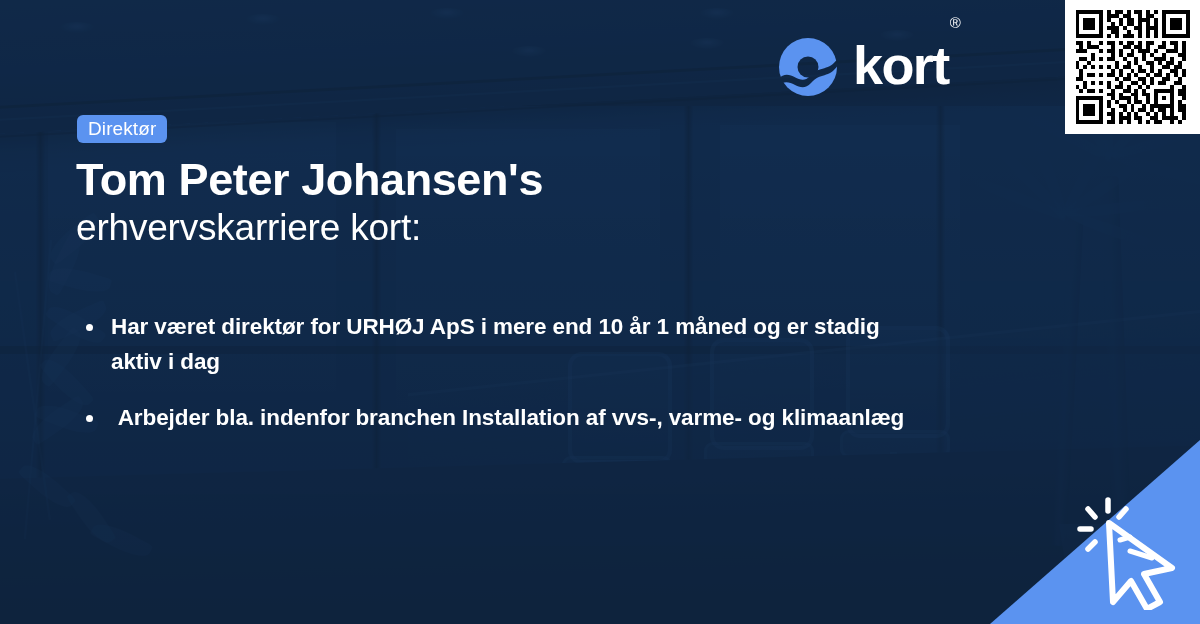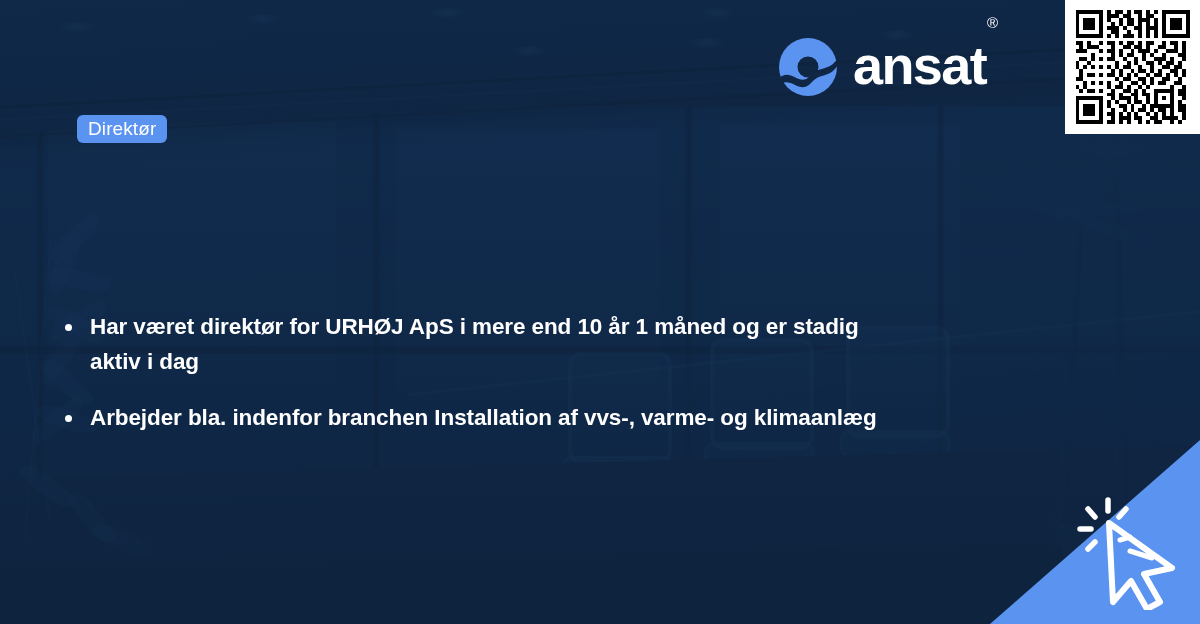--- a/index.html
+++ b/index.html
@@ -228,37 +228,37 @@
   .headline .l2 {
     display: block;
     font-size: 37px;
     font-weight: normal;
     line-height: 1.25;
     letter-spacing: -.2px;
   }
 
   .facts {
     position: absolute;
-    left: 60px; top: 310px;
+    left: 81px; top: 310px;
     width: 830px;
     list-style: none;
     margin: 0;
     padding: 0;
     color: #ffffff;
   }
   .facts li {
     position: relative;
     padding-left: 30px;
     font-size: 22.5px;
     font-weight: bold;
     line-height: 1.55;
     margin-bottom: 21px;
     letter-spacing: -.1px;
   }
-  .facts li:last-child { margin-bottom: 0; }
+  .facts li:last-child { margin-bottom: 0; text-align: center; }
   .facts li .dot {
     position: absolute;
     left: 5px; top: 14px;
     width: 7px; height: 7px;
     border-radius: 50%;
     background: #ffffff;
   }
 
   
   .logo {
@@ -409,20 +409,24 @@
     </div>
   </div>
 
   <div class="tint"></div>
   <div class="tint2"></div>
 
   <div class="content">
 
     <div class="badge">Direktør</div>
 
+    <div class="headline">
+      <span class="l1">Tom Peter Johansen's</span>
+      <span class="l2">erhvervskarriere kort:</span>
+    </div>
 
     <ul class="facts">
       <li>
         <span class="dot"></span>
         <span>Har været direktør for URHØJ ApS i mere end 10 år 1 måned og er stadig aktiv i dag</span>
       </li>
       <li>
         <span class="dot"></span>
         <span>Arbejder bla. indenfor branchen Installation af vvs-, varme- og klimaanlæg</span>
       </li>
@@ -433,21 +437,21 @@
         <defs>
           <mask id="wavemask">
             <rect x="0" y="0" width="62" height="62" fill="#fff"></rect>
             <circle cx="31" cy="31" r="10.5" fill="#000"></circle>
             <path d="M1 43 C 14 30, 22 52, 33 40 C 43 29, 52 36, 61 22 L61 29 C 52 43, 43 36, 34 47 C 22 60, 14 38, 1 50 Z" fill="#000"></path>
           </mask>
         </defs>
         <circle cx="31" cy="31" r="29" fill="#5b93f0" mask="url(#wavemask)"></circle>
       </svg>
       <div style="display:flex;align-items:flex-start;">
-        <span class="logo-word">ansat</span>
+        <span class="logo-word">kort</span>
         <span class="logo-reg">®</span>
       </div>
     </div>
 
     <div class="qr-panel">
       <svg viewBox="0 0 29 29" shape-rendering="crispEdges">
         <rect width="29" height="29" fill="#ffffff"></rect>
         <g fill="#000000">
 
           <rect x="0" y="0" width="7" height="1"></rect>

